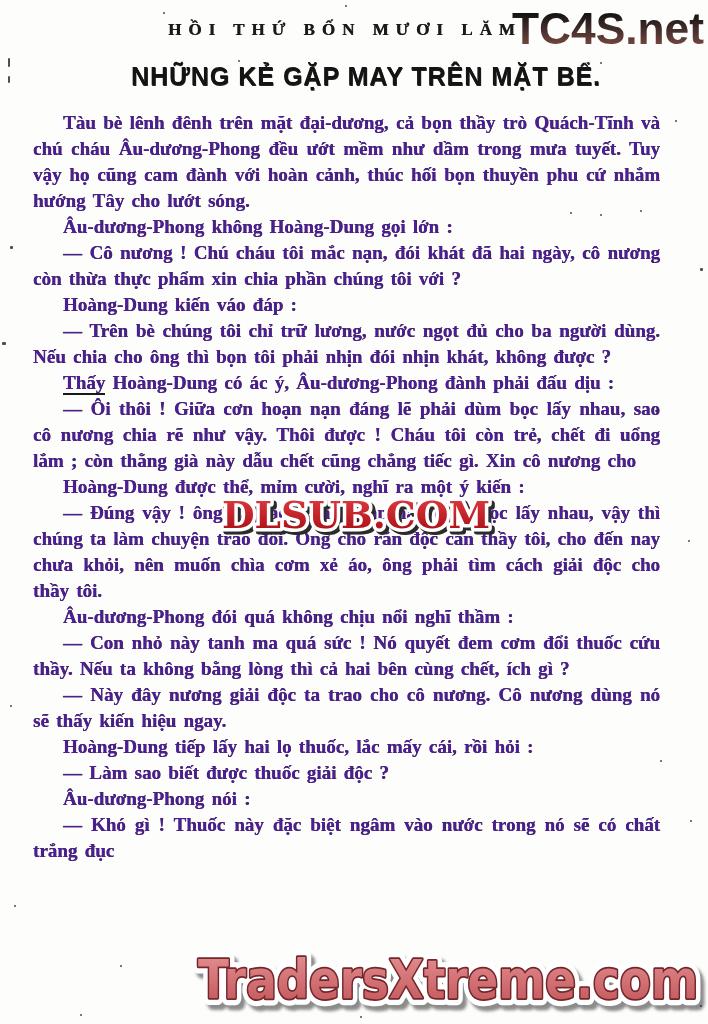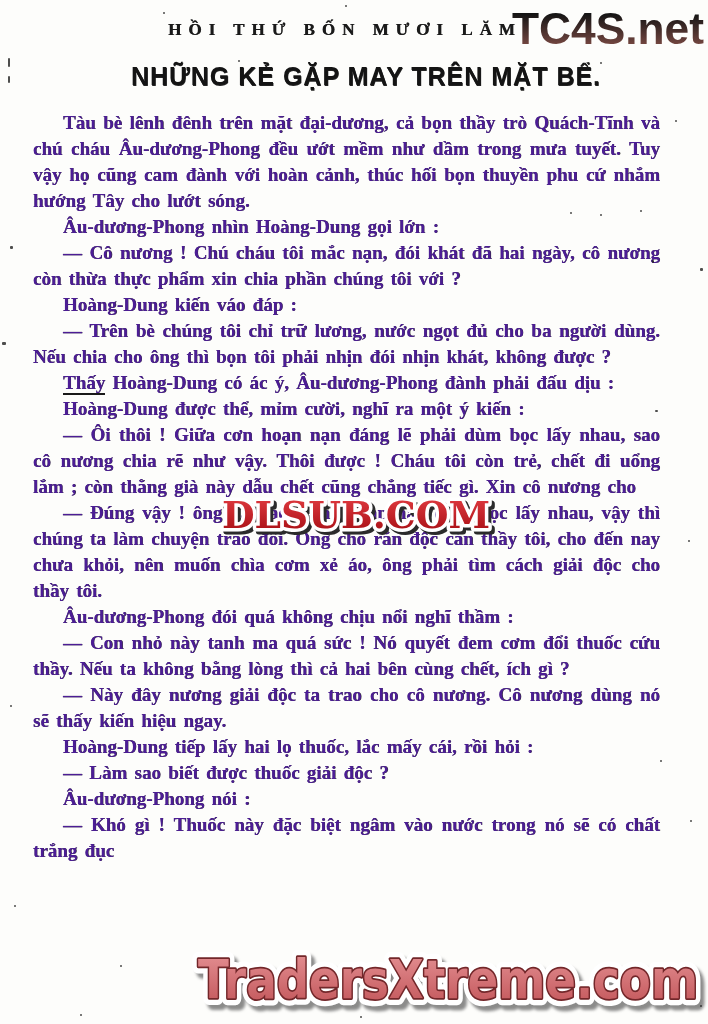--- a/index.html
+++ b/index.html
@@ -27,27 +27,27 @@
 </head>
 <body>
 
 <div class="page">
 
   <div class="chapter-title">HỒI THỨ BỐN MƯƠI LĂM</div>
   <div class="section-title">NHỮNG KẺ GẶP MAY TRÊN MẶT BỂ.</div>
 
   <main class="body-text">
     <p><span>Tàu bè lênh đênh trên mặt đại-dương, cả bọn thầy trò Quách-Tĩnh và chú cháu Âu-dương-Phong đều ướt mềm như dầm trong mưa tuyết. Tuy vậy họ cũng cam đành với hoàn cảnh, thúc hối bọn thuyền phu cứ nhắm hướng Tây cho lướt sóng.</span></p>
-    <p><span>Âu-dương-Phong nhìn Hoàng-Dung gọi lớn :</span></p>
+    <p><span>Âu-dương-Phong không Hoàng-Dung gọi lớn :</span></p>
     <p><span>— Cô nương ! Chú cháu tôi mắc nạn, đói khát đã hai ngày, cô nương còn thừa thực phẩm xin chia phần chúng tôi với ?</span></p>
     <p><span>Hoàng-Dung kiến váo đáp :</span></p>
     <p><span>— Trên bè chúng tôi chỉ trữ lương, nước ngọt đủ cho ba người dùng. Nếu chia cho ông thì bọn tôi phải nhịn đói nhịn khát, không được ?</span></p>
     <p><span class="lead-underline">Thấy</span><span> Hoàng-Dung có ác ý, Âu-dương-Phong đành phải đấu dịu :</span></p>
+    <p><span>— Ôi thôi ! Giữa cơn hoạn nạn đáng lẽ phải dùm bọc lấy nhau, sao cô nương chia rẽ như vậy. Thôi được ! Cháu tôi còn trẻ, chết đi uổng lắm ; còn thằng già này dẫu chết cũng chẳng tiếc gì. Xin cô nương cho</span></p>
     <p><span>Hoàng-Dung được thể, mỉm cười, nghĩ ra một ý kiến :</span></p>
-    <p><span>— Ôi thôi ! Giữa cơn hoạn nạn đáng lẽ phải dùm bọc lấy nhau, sao cô nương chia rẽ như vậy. Thôi được ! Cháu tôi còn trẻ, chết đi uổng lắm ; còn thằng già này dẫu chết cũng chẳng tiếc gì. Xin cô nương cho</span></p>
     <p><span>— Đúng vậy ! ông đã bảo trong hoạn nạn đùm bọc lấy nhau, vậy thì chúng ta làm chuyện trao đổi. Ông cho rắn độc cắn thầy tôi, cho đến nay chưa khỏi, nên muốn chìa cơm xẻ áo, ông phải tìm cách giải độc cho thầy tôi.</span></p>
     <p><span>Âu-dương-Phong đói quá không chịu nổi nghĩ thầm :</span></p>
     <p><span>— Con nhỏ này tanh ma quá sức ! Nó quyết đem cơm đổi thuốc cứu thầy. Nếu ta không bằng lòng thì cả hai bên cùng chết, ích gì ?</span></p>
     <p><span>— Này đây nương giải độc ta trao cho cô nương. Cô nương dùng nó sẽ thấy kiến hiệu ngay.</span></p>
     <p><span>Hoàng-Dung tiếp lấy hai lọ thuốc, lắc mấy cái, rồi hỏi :</span></p>
     <p><span>— Làm sao biết được thuốc giải độc ?</span></p>
     <p><span>Âu-dương-Phong nói :</span></p>
     <p><span>— Khó gì ! Thuốc này đặc biệt ngâm vào nước trong nó sẽ có chất trắng đục</span></p>
   </main>
 

